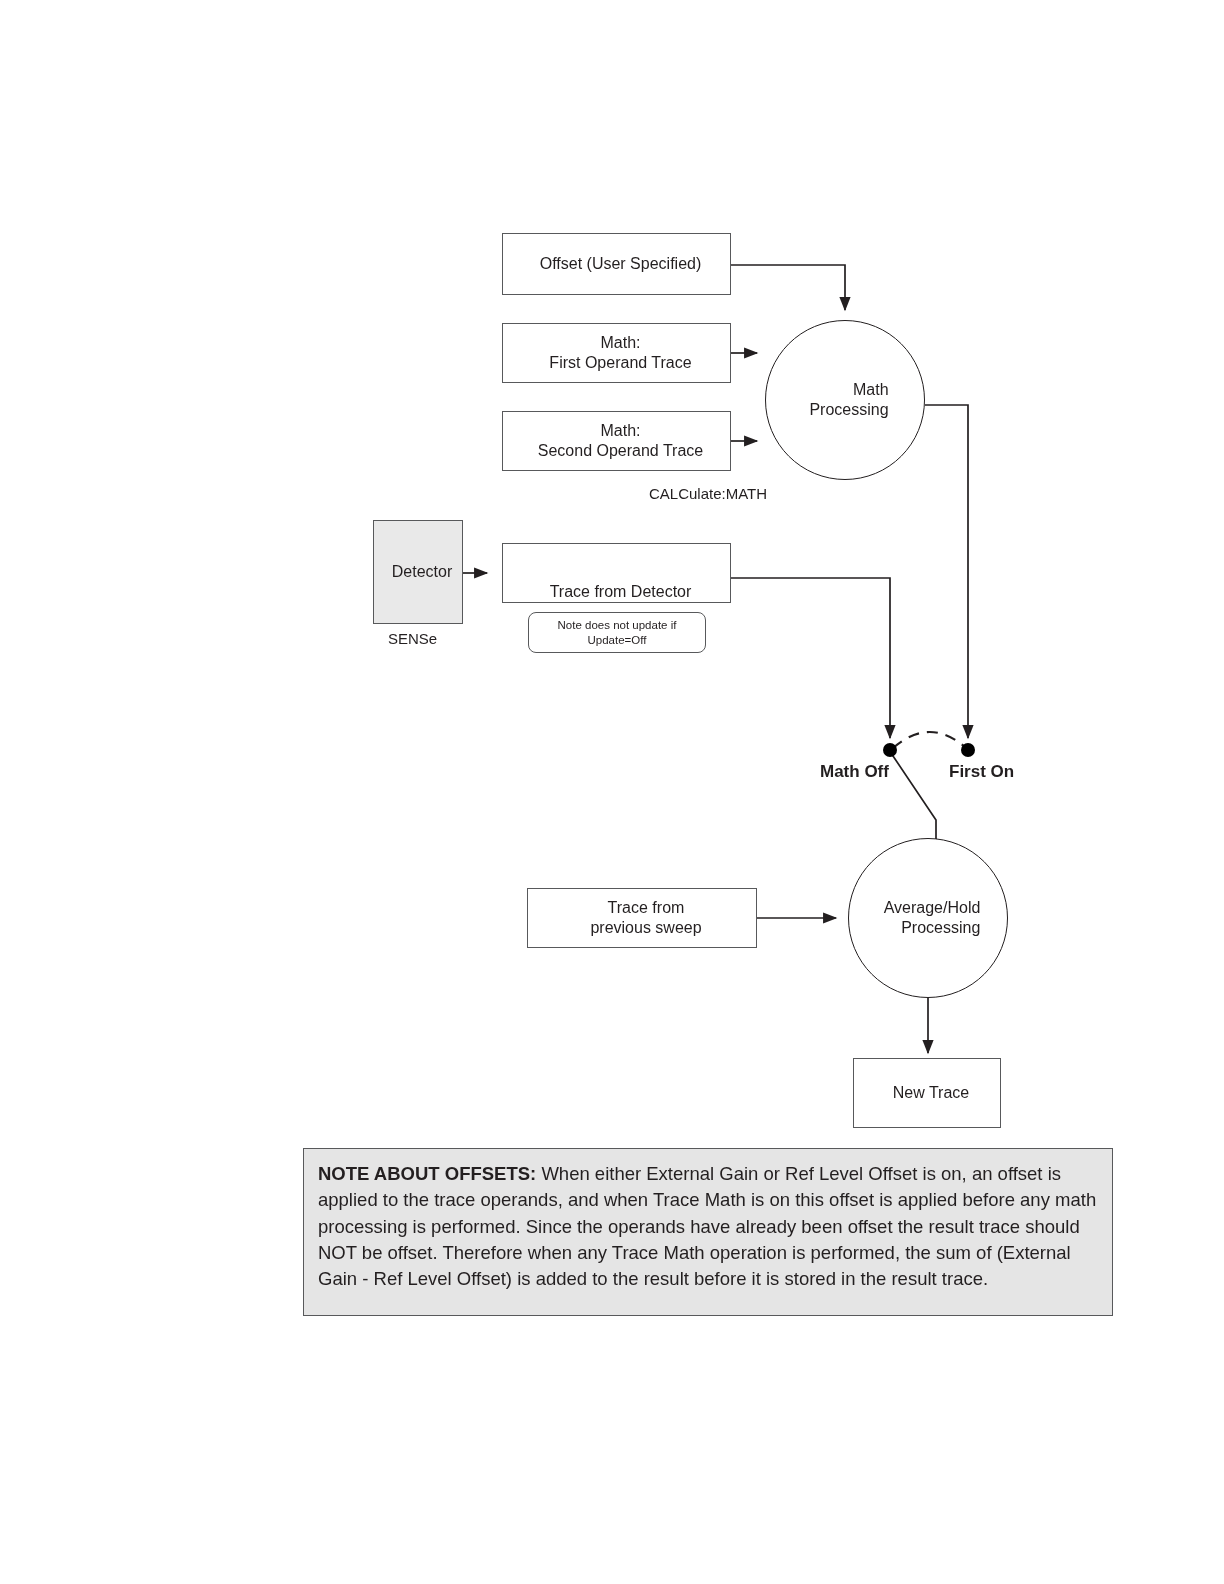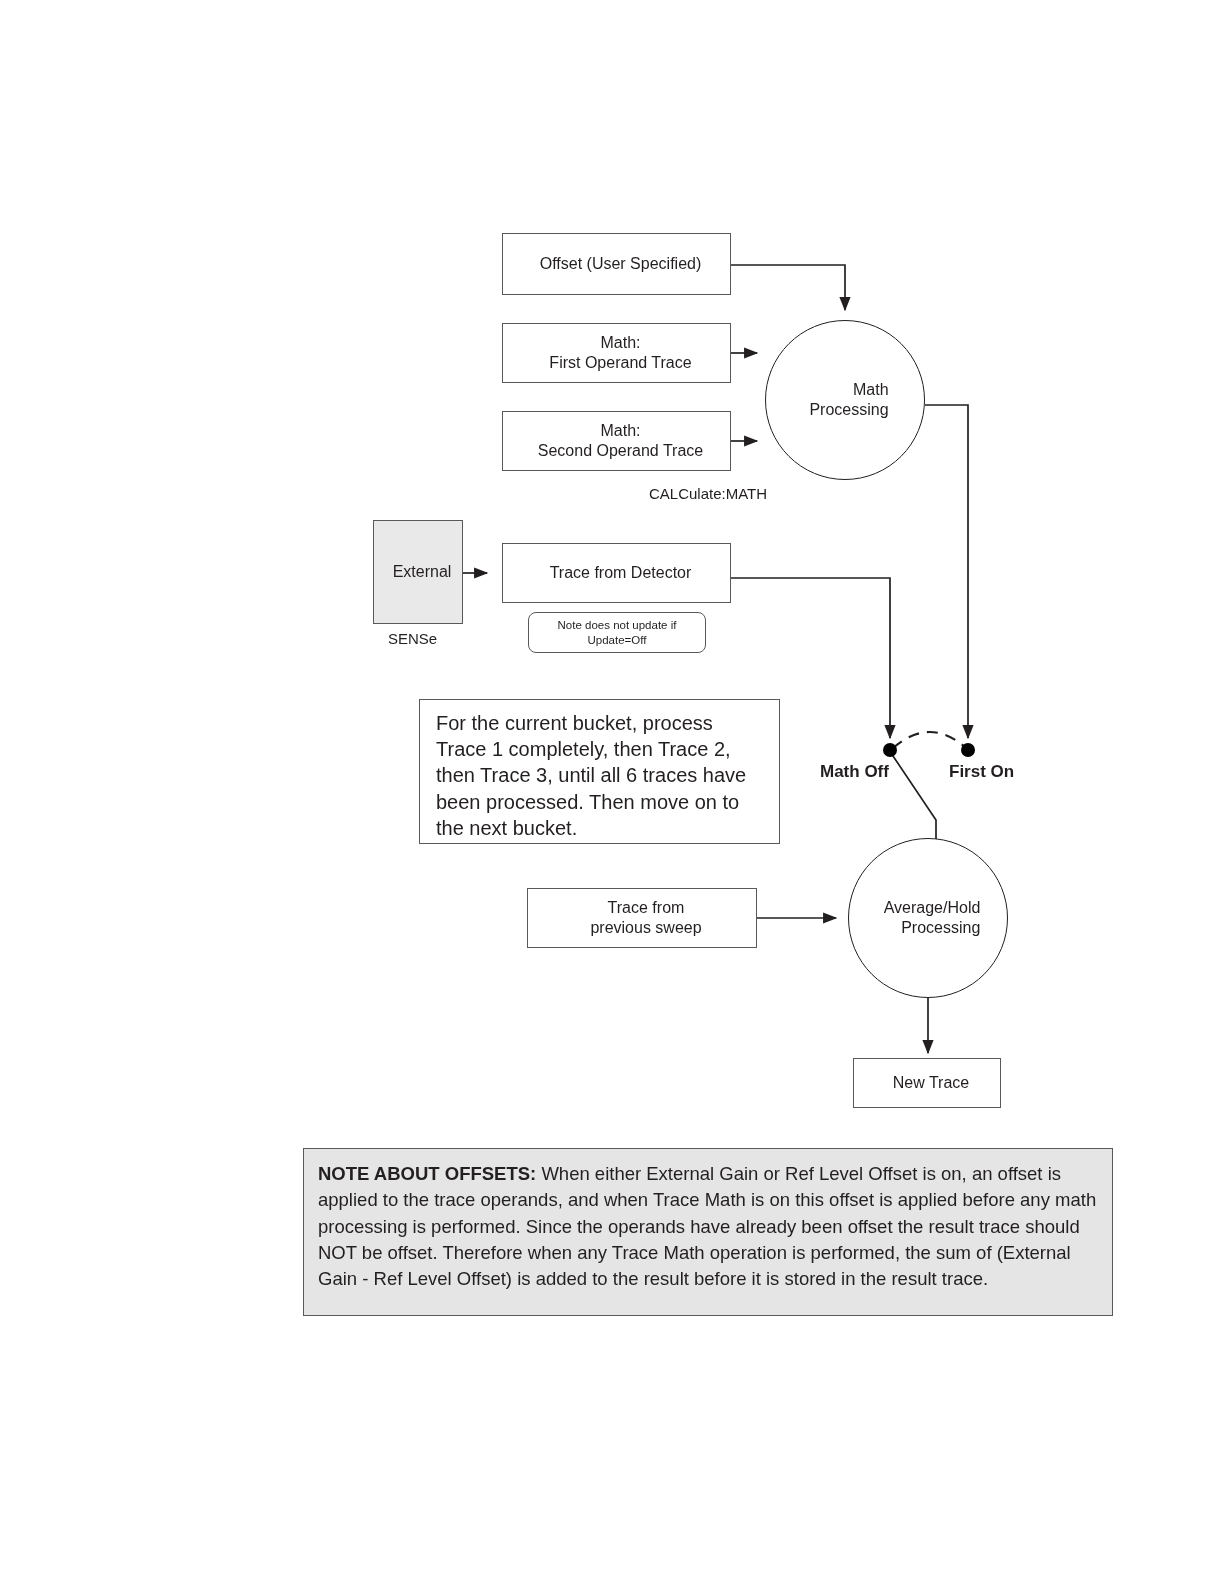--- a/index.html
+++ b/index.html
@@ -75,52 +75,49 @@
   </div>
 
   <div class="circle f16" style="left:765px;top:320px;width:160px;height:160px;white-space:pre-line;">
     <span>Math
 Processing</span>
   </div>
 
   <div class="caption" style="left:649px;top:485px;font-size:15px;">CALCulate:MATH</div>
 
   <div class="node gray f16" style="left:373px;top:520px;width:90px;height:104px;">
-    <span>External</span>
+    <span>Detector</span>
   </div>
 
   <div class="caption" style="left:388px;top:630px;font-size:15px;">SENSe</div>
 
-  <div class="node f16" style="left:502px;top:543px;width:229px;height:60px;">
+  <div class="node f16" style="left:502px;top:543px;width:229px;height:60px;align-items:flex-end;">
     <span>Trace from Detector</span>
   </div>
 
   <div class="node subnote" style="left:528px;top:612px;width:178px;height:41px;white-space:pre-line;">
     <span>Note does not update if
 Update=Off</span>
   </div>
 
-  <div class="notebox bigtext" style="left:419px;top:699px;width:361px;height:145px;">
-    <span>For the current bucket, process Trace 1 completely, then Trace 2, then Trace 3, until all 6 traces have been processed.  Then move on to the next bucket.</span>
-  </div>
 
   <div class="sw-label" style="left:820px;top:762px;">Math Off</div>
   <div class="sw-label" style="left:949px;top:762px;">First On</div>
 
   <div class="node f16" style="left:527px;top:888px;width:230px;height:60px;white-space:pre-line;">
     <span>Trace from
 previous sweep</span>
   </div>
 
   <div class="circle f16" style="left:848px;top:838px;width:160px;height:160px;white-space:pre-line;">
     <span>Average/Hold
 Processing</span>
   </div>
 
-  <div class="node f16" style="left:853px;top:1058px;width:148px;height:50px;">
+  <div class="node f16" style="left:853px;top:1058px;width:148px;height:70px;">
     <span>New Trace</span>
   </div>
 
   <div class="offsetnote" style="left:303px;top:1148px;width:810px;height:168px;">
     <b>NOTE ABOUT OFFSETS:</b>  
     <span>When either External Gain or Ref Level Offset is on, an offset is applied to the trace operands, and when Trace Math is on this offset is applied before any math processing is performed. Since the operands have already been offset the result trace should NOT be offset.  Therefore when any Trace Math operation is performed, the sum of (External Gain - Ref Level Offset) is added to the result before it is stored in the result trace.</span>
   </div>
 
 </div>
 

